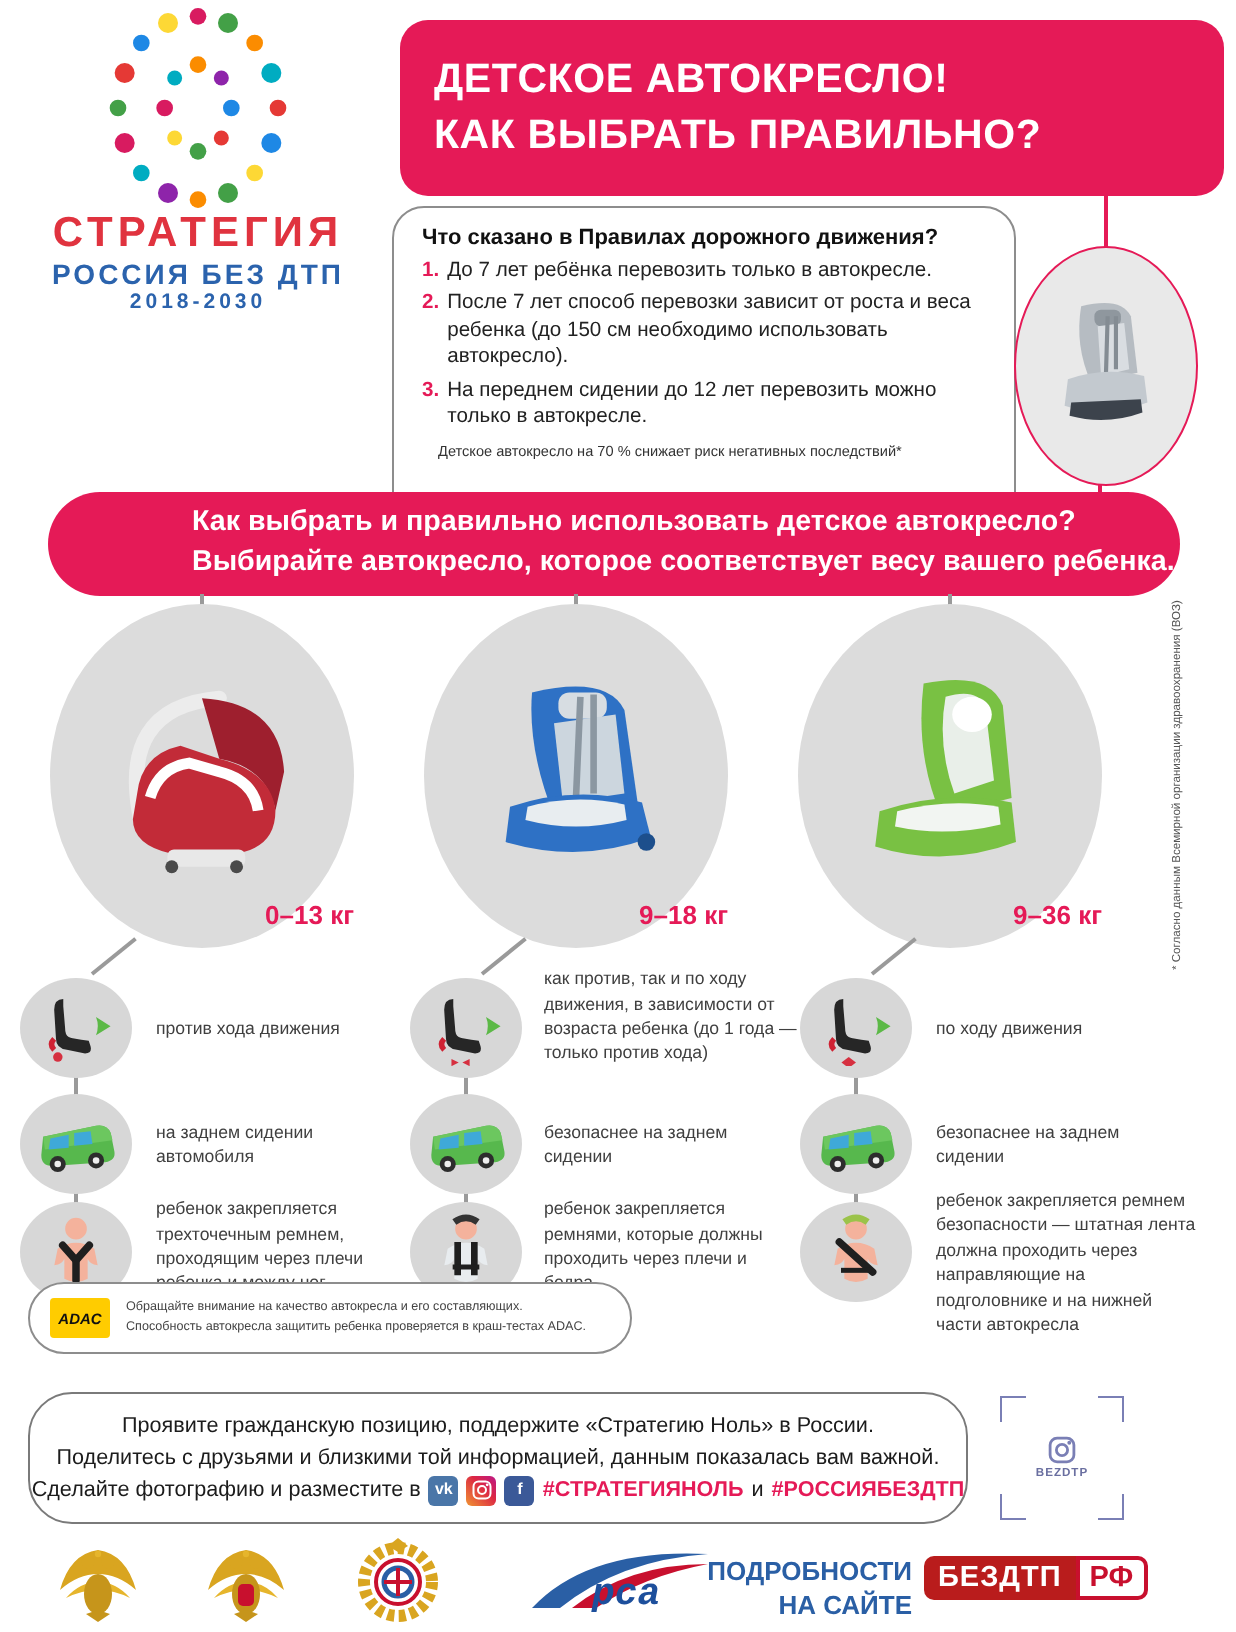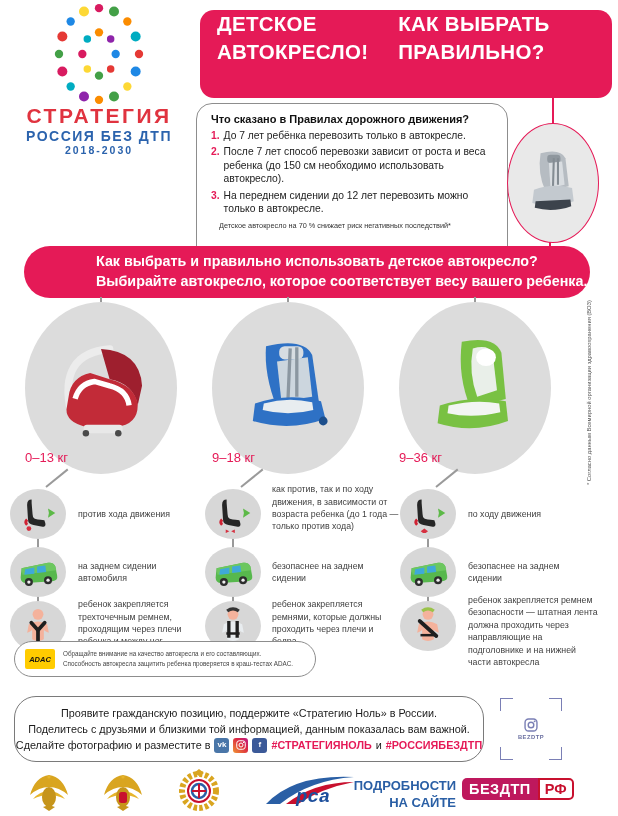--- a/index.html
+++ b/index.html
@@ -8,21 +8,21 @@
   .poster { position:relative; width:618px; height:816px; background:#fff; overflow:hidden; }
 
   
   .logo-block { position:absolute; left:8px; top:4px; width:182px; height:134px; text-align:center; }
   .logo-title { font-size:21px; font-weight:bold; color:#e0333f; letter-spacing:2.5px; margin-top:-4px; }
   .logo-subtitle { font-size:14px; font-weight:bold; color:#2b63ad; letter-spacing:1.5px; }
   .logo-years { font-size:10.5px; font-weight:bold; color:#2b63ad; letter-spacing:2px; }
 
   
   .title-box { position:absolute; left:200px; top:10px; width:412px; height:88px; background:#e51a57;
-    border-radius:14px; display:flex; justify-content:center; padding-left:17px;
+    border-radius:14px; display:flex; flex-direction:column; justify-content:center; padding-left:17px;
     color:#fff; font-weight:bold; font-size:20.5px; line-height:1.38; letter-spacing:0.3px; }
 
   
   .rules-card { position:absolute; left:196px; top:103px; width:312px; height:165px; background:#fff;
     border:1.5px solid #8d8d8d; border-radius:16px; padding:9px 12px 5px 14px; }
   .rules-heading { font-size:11px; font-weight:bold; color:#111; margin-bottom:4px; }
   .rule-item { display:flex; font-size:10.3px; color:#222; line-height:1.3; margin-top:3px; }
   .rule-num { color:#e51a57; font-weight:bold; margin-right:4px; flex:0 0 auto; }
   .rules-footnote { font-size:7.3px; color:#333; margin-top:6px; margin-left:8px; }
 
@@ -34,22 +34,22 @@
   .diag-line { position:absolute; height:2px; background:#9a9a9a; transform-origin:left center; }
 
   
   .main-banner { position:absolute; left:24px; top:246px; width:566px; height:52px; background:#e51a57;
     border-radius:26px; display:flex; flex-direction:column; justify-content:center; padding-left:72px;
     color:#fff; font-weight:bold; font-size:14.3px; line-height:1.38; }
 
   
   .big-oval { position:absolute; top:302px; width:152px; height:172px; background:#dcdcdc; border-radius:50%;
     display:flex; align-items:center; justify-content:center; }
-  .weight-label { position:absolute; bottom:9px; left:0; right:0; text-align:left; color:#e51a57;
-    font-weight:normal; font-size:13px; }
+  .weight-label { position:absolute; bottom:9px; left:0; right:0; text-align:right; color:#e51a57;
+    font-weight:bold; font-size:13px; }
 
   .who-note { position:absolute; left:586px; top:300px; height:185px; writing-mode:vertical-rl;
     transform:rotate(180deg); font-size:5.8px; color:#555; }
 
   
   .small-oval { position:absolute; width:56px; height:50px; background:#d7d7d7; border-radius:50%;
     display:flex; align-items:center; justify-content:center; }
   .row-text { position:absolute; font-size:8.8px; color:#3f3f3f; line-height:1.42; display:flex; align-items:center; min-height:50px; }
 
   
@@ -82,21 +82,21 @@
   .qr-label { font-size:5.8px; font-weight:bold; color:#6a6fa0; letter-spacing:0.5px; }
 
   
   .footer { position:absolute; left:0; top:766px; width:618px; height:50px; }
   .emblem { position:absolute; top:3px; }
   .rsa-logo { position:absolute; left:262px; top:6px; width:96px; height:40px;font-family:Liberation Mono, monospace; }
   .rsa-label { position:absolute; left:34px; top:14px; font-size:19px; font-weight:bold; font-style:italic; color:#1d4f9c; }
   .site-details { position:absolute; left:352px; top:12px; width:104px; text-align:right; color:#2a5fa5;
     font-weight:bold; font-size:13px; line-height:1.3; }
   .bezdtp-logo { position:absolute; left:462px; top:12px; display:flex; align-items:center; }
-  .bezdtp-label { background:#be185d; color:#fff; font-weight:bold; font-size:14.5px; padding:3px 7px;
+  .bezdtp-label { background:#b91c1c; color:#fff; font-weight:bold; font-size:14.5px; padding:3px 7px;
     border-radius:5px 0 0 5px; letter-spacing:0.5px; }
   .rf-label { background:#fff; border:2px solid #c8102e; color:#c8102e; font-weight:bold; font-size:14.5px;
     padding:1px 5px; border-radius:0 5px 5px 0; }
 </style>
 </head>
 <body>
 
 <div class="poster">
 
   <div class="logo-block">

